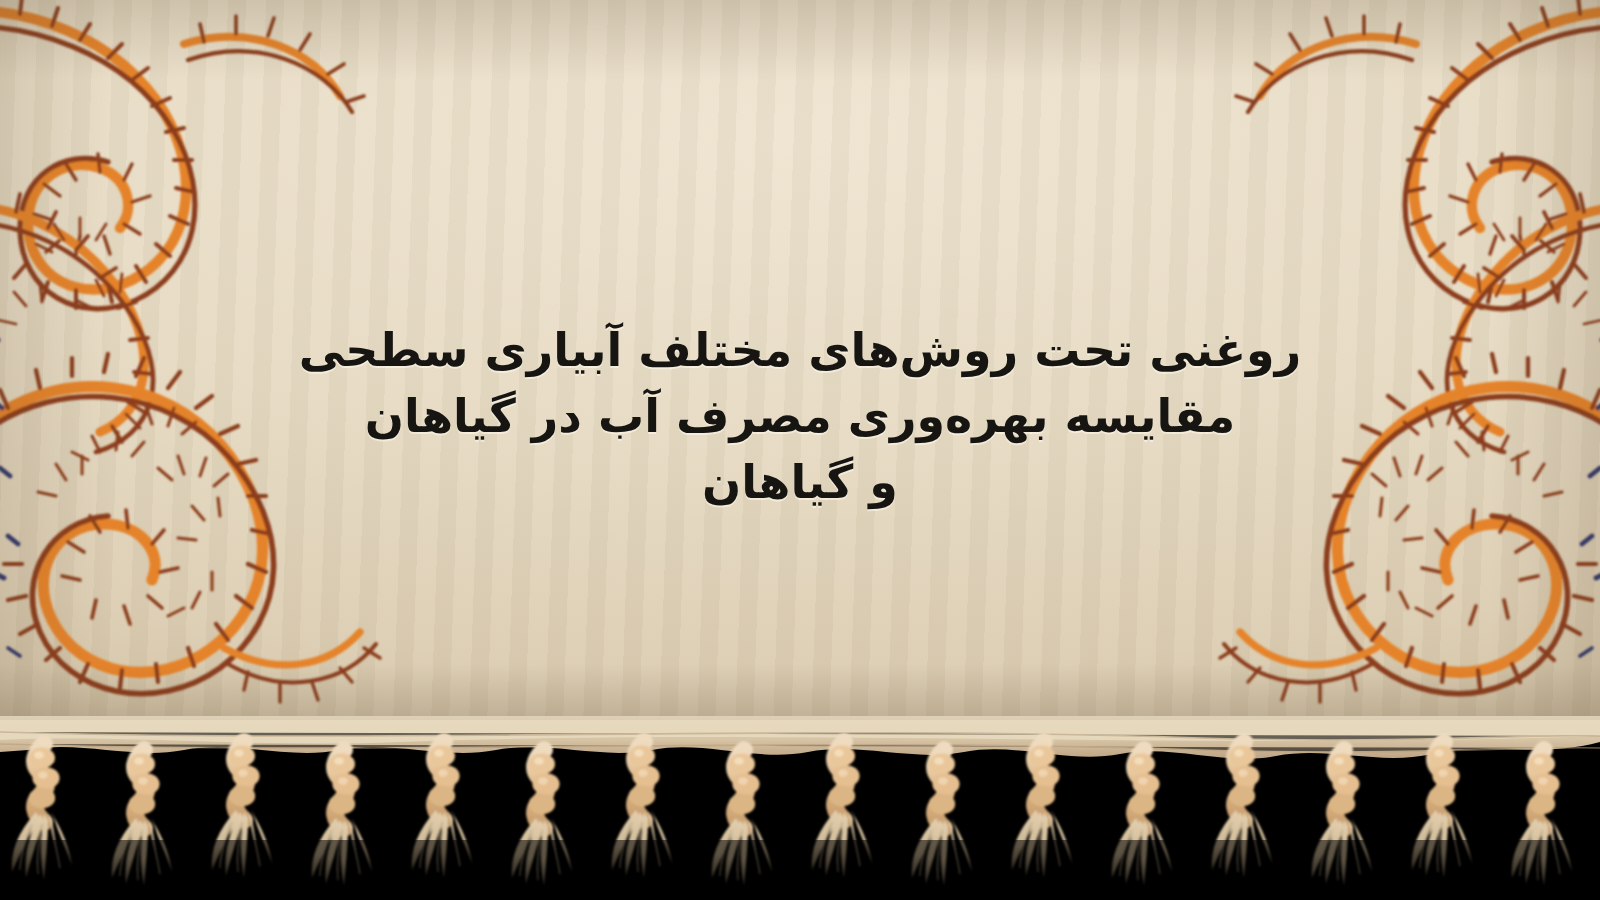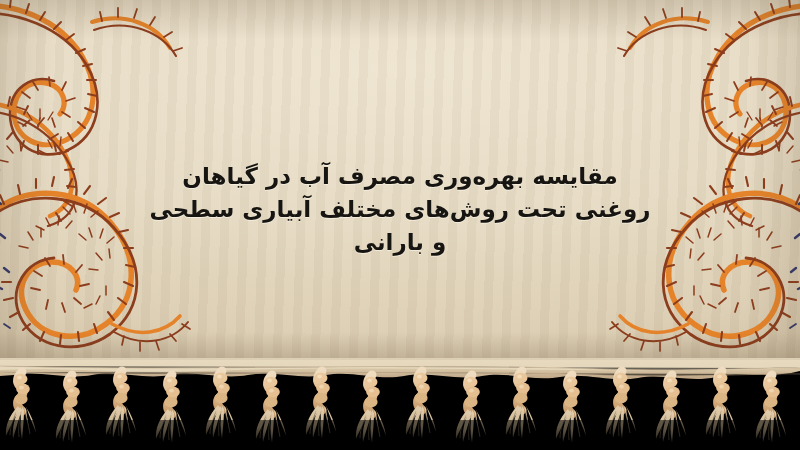--- a/index.html
+++ b/index.html
@@ -410,23 +410,23 @@
           <path d="M196,340 l6,7"></path>
             <path d="M208,330 l8,5"></path>
         </g>
       </g>
     </svg>
   </div>
 
   <div class="fabric-vignette"></div>
 
   <div class="title-block">
+    <span class="ln">روغنی تحت روش‌های مختلف آبیاری سطحی</span>
     <span class="ln">مقایسه بهره‌وری مصرف آب در گیاهان</span>
-    <span class="ln">روغنی تحت روش‌های مختلف آبیاری سطحی</span>
-    <span class="ln">و بارانی</span>
+    <span class="ln">و گیاهان</span>
   </div>
 
   <div class="fringe-area">
     <svg viewBox="0 0 800 92" xmlns="http://www.w3.org/2000/svg">
       <defs>
         <linearGradient id="cord" x1="0" y1="0" x2="0" y2="1">
           <stop offset="0%" stop-color="#efdcc0"></stop>
           <stop offset="45%" stop-color="#e2bd8f"></stop>
           <stop offset="100%" stop-color="#c79c6b"></stop>
         </linearGradient>

